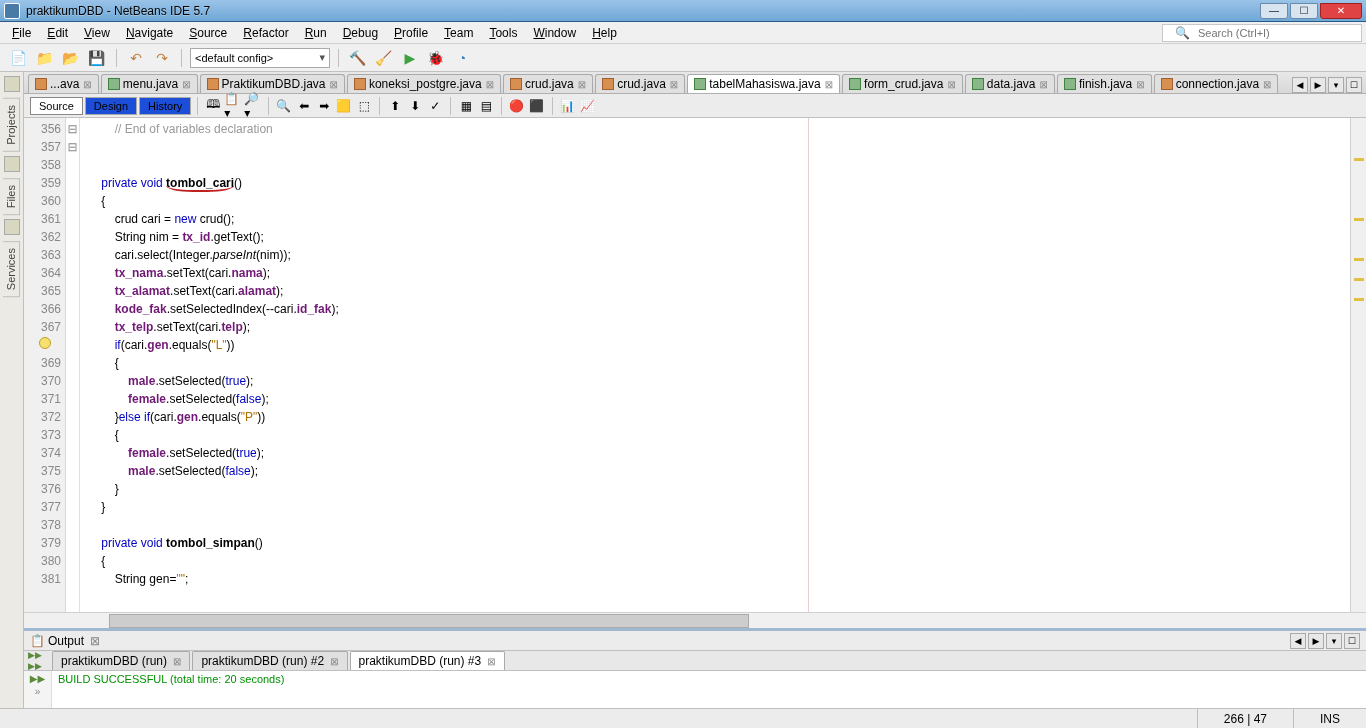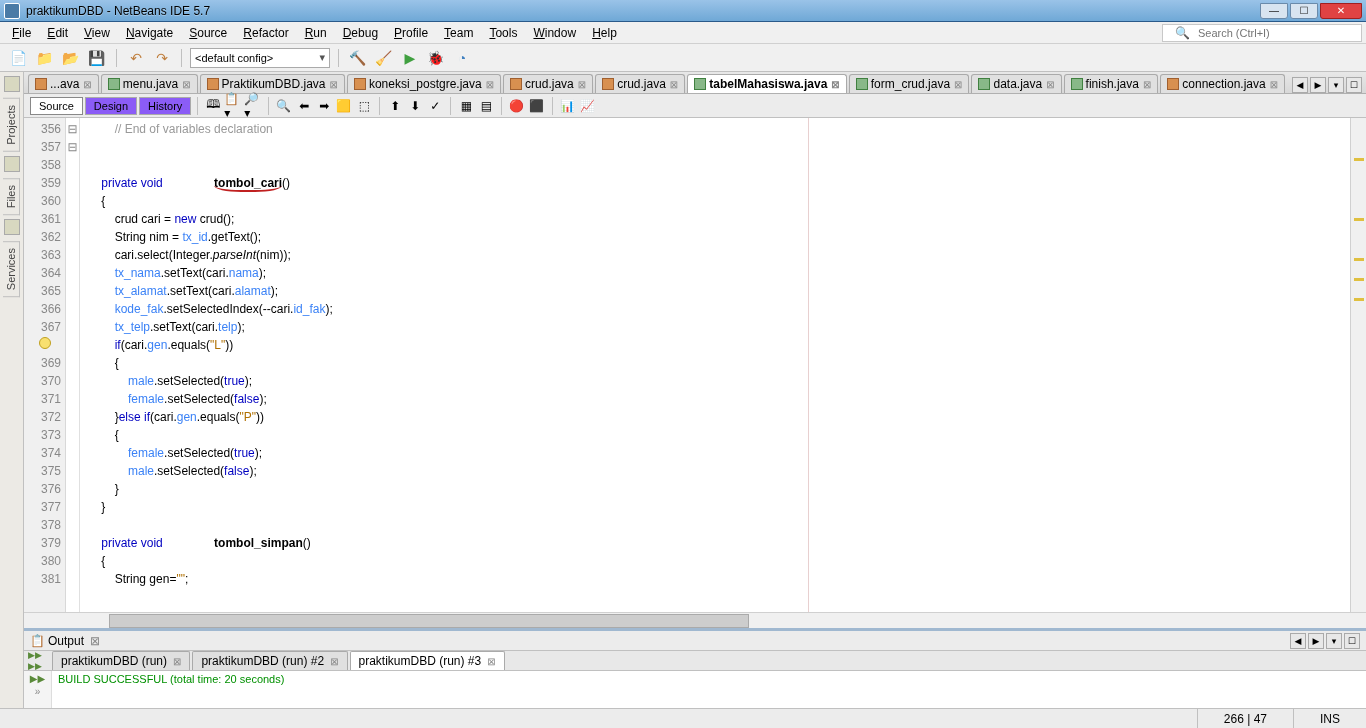--- a/index.html
+++ b/index.html
@@ -32,43 +32,43 @@
 .main { flex: 1; display: flex; overflow: hidden; }
 .sidebar { width: 24px; background: #eceae5; border-right: 1px solid #c0c0c0; display: flex; flex-direction: column; align-items: center; gap: 4px; padding-top: 4px; }
 .side-tab { writing-mode: vertical-rl; transform: rotate(180deg); font-size: 11px; color: #444; padding: 6px 2px; cursor: default; background: #eceae5; border: 1px solid #c0c0c0; border-right: none; }
 .side-ico { width:16px; height:16px; background:#d8d8c0; border:1px solid #aaa; margin-bottom:2px; }
 
 .editor-area { flex: 1; display: flex; flex-direction: column; overflow: hidden; }
 
 
 .file-tabs { height: 22px; background: linear-gradient(#e8e8e8,#d8d8d8); border-bottom: 1px solid #b0b0b0; display: flex; align-items: flex-end; padding: 0 4px; overflow:hidden; }
 .file-tab { display: flex; align-items: center; padding: 2px 6px; border: 1px solid #aaa; border-bottom: none; background: #e0e0e0; margin-right: 2px; border-radius: 3px 3px 0 0; font-size: 11px; cursor: default; white-space: nowrap; }
-.file-tab.active { background: #fff; font-weight: bold; }
+.file-tab.active { background: #fff; }
 .file-tab .tab-ico { width: 12px; height: 12px; display: inline-block; margin-right: 3px; background: #d89050; border: 1px solid #a06030; }
 .file-tab .tab-ico.form { background: #88b888; border-color:#408040; }
 .file-tab .tab-close { margin-left: 4px; color: #888; font-size: 10px; }
 .tabs-ctrl { margin-left: auto; display:flex; gap:2px; }
 .tabs-ctrl .mini { width:16px; height:16px; border:1px solid #aaa; background:#e8e8e8; font-size:9px; display:flex; align-items:center; justify-content:center; }
 
 
 .ed-toolbar { height: 24px; background: #ececec; border-bottom: 1px solid #c0c0c0; display: flex; align-items: center; padding: 0 6px; gap: 2px; }
-.view-btn { padding: 2px 8px; border: 1px solid #aaa; background: #8b5cf6; font-size: 11px; cursor: default; }
+.view-btn { padding: 2px 8px; border: 1px solid #aaa; background: #1d4ed8; font-size: 11px; cursor: default; }
 .view-btn.active { background: #fff; border-color: #888; }
 .ed-ico { width:18px; height:18px; display:flex; align-items:center; justify-content:center; font-size:12px; }
 
 
 .code-wrap { flex: 1; display: flex; overflow: hidden; background: #fff; position:relative; }
 .gutter { width: 42px; background: #f0f0f0; border-right: 1px solid #d8d8d8; text-align: right; color: #888; font-family: Consolas, "Courier New", monospace; font-size: 12px; line-height: 18px; padding: 2px 4px; }
 .fold-col { width: 14px; background: #fff; border-right: 1px solid #e0e0e0; font-family: monospace; font-size:10px; line-height:18px; text-align:center; color:#888; padding-top:2px; }
 .code { flex: 1; font-family: Consolas, "Courier New", monospace; font-size: 12px; line-height: 18px; white-space: pre; padding: 2px 8px; overflow: hidden; position:relative; }
 .code .kw { color: #0000c0; }
 .code .str { color: #b07000; }
 .code .cmt { color: #999; }
-.code .meth { color: #000; font-weight: bold; margin-left: 48px; }
-.code .fld { color: #3b82f6; }
+.code .meth { color: #000; font-weight: bold; }
+.code .fld { color: #701a75; font-weight: bold; }
 .code .bool { color: #0000c0; }
 .code .ital { font-style: italic; }
 .guide-line { position:absolute; top:0; bottom:0; left:728px; width:1px; background:#e8d0d0; }
 .err-scroll { width: 16px; background: #f0f0f0; border-left: 1px solid #d0d0d0; position:relative; }
 .err-scroll .mark { position:absolute; left:3px; width:10px; height:3px; background:#e0c040; }
 .hscroll { height:16px; background:#f0f0f0; border-top:1px solid #d0d0d0; display:flex; align-items:center; }
 .hscroll .thumb { height:14px; background:#cdcdcd; border:1px solid #aaa; margin-left:85px; width:640px; }
 
 
 .output { height: 80px; border-top: 3px solid #a0b8d0; display: flex; flex-direction: column; background: #fff; }

